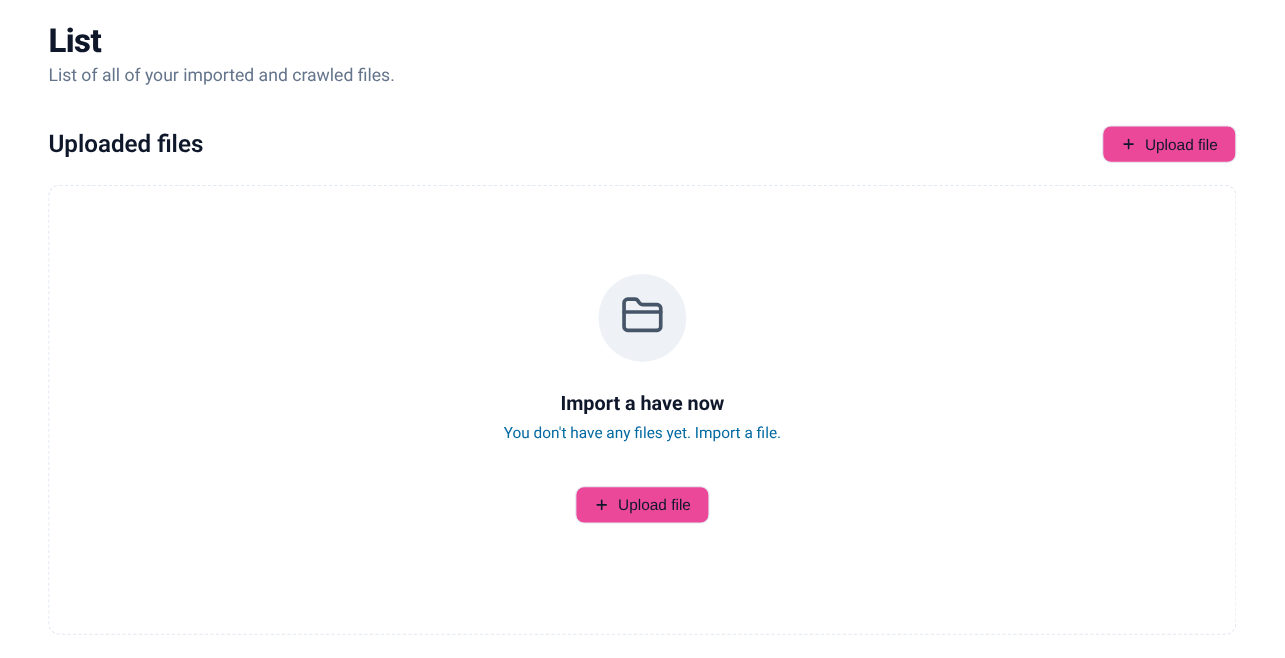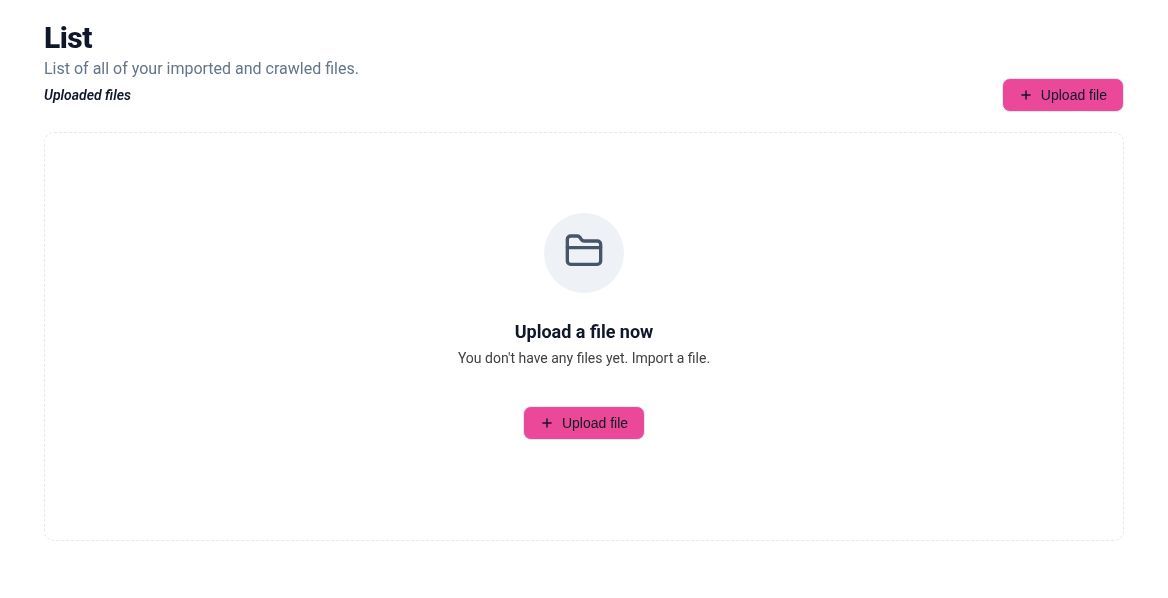--- a/index.html
+++ b/index.html
@@ -18,32 +18,32 @@
     .page-title {
       font-size: 30px;
       font-weight: 800;
       color: #0f172a;
       letter-spacing: -0.5px;
       margin-bottom: 4px;
     }
     .page-subtitle {
       font-size: 16px;
       color: #64748b;
+      margin-bottom: 36px;
     }
     .section-header {
       display: flex;
       justify-content: space-between;
       align-items: center;
       margin-bottom: 20px;
     }
     .section-title {
-      font-size: 14px;
+      font-size: 22px;
       font-weight: 600;
       color: #0f172a;
-      font-style: italic;
     }
     .btn {
       display: inline-flex;
       align-items: center;
       gap: 8px;
       padding: 8px 16px;
       border: 1px solid #e2e8f0;
       border-radius: 8px;
       background: #ec4899;
       font-size: 14px;
@@ -78,21 +78,21 @@
       margin-bottom: 28px;
     }
     .empty-title {
       font-size: 18px;
       font-weight: 700;
       color: #0f172a;
       margin-bottom: 8px;
     }
     .empty-subtitle {
       font-size: 14px;
-      color: #404040;
+      color: #0369a1;
       margin-bottom: 40px;
     }
   </style>
 </head>
 <body>
 
 <h1 class="page-title">List</h1>
 <p class="page-subtitle">List of all of your imported and crawled files.</p>
 
 <div class="section-header">
@@ -110,21 +110,21 @@
 
 <div class="empty-box">
   <div class="folder-icon-circle">
     <span>
       <svg width="40" height="40" viewBox="0 0 24 24" fill="none" stroke="#475569" stroke-width="2" stroke-linecap="round" stroke-linejoin="round">
         <path d="M4 20h16a2 2 0 0 0 2-2V8a2 2 0 0 0-2-2h-7.93a2 2 0 0 1-1.66-.9l-.82-1.2A2 2 0 0 0 7.93 3H4a2 2 0 0 0-2 2v13c0 1.1.9 2 2 2Z"></path>
         <line x1="2" y1="10" x2="22" y2="10"></line>
       </svg>
     </span>
   </div>
-  <div class="empty-title">Upload a file now</div>
+  <div class="empty-title">Import a have now</div>
   <div class="empty-subtitle">You don't have any files yet. Import a file.</div>
   <button class="btn">
     <span class="plus-icon">
       <svg width="14" height="14" viewBox="0 0 24 24" fill="none" stroke="#0f172a" stroke-width="2.5" stroke-linecap="round" stroke-linejoin="round">
         <line x1="12" y1="5" x2="12" y2="19"></line>
         <line x1="5" y1="12" x2="19" y2="12"></line>
       </svg>
     </span>
     <span>Upload file</span>
   </button>

